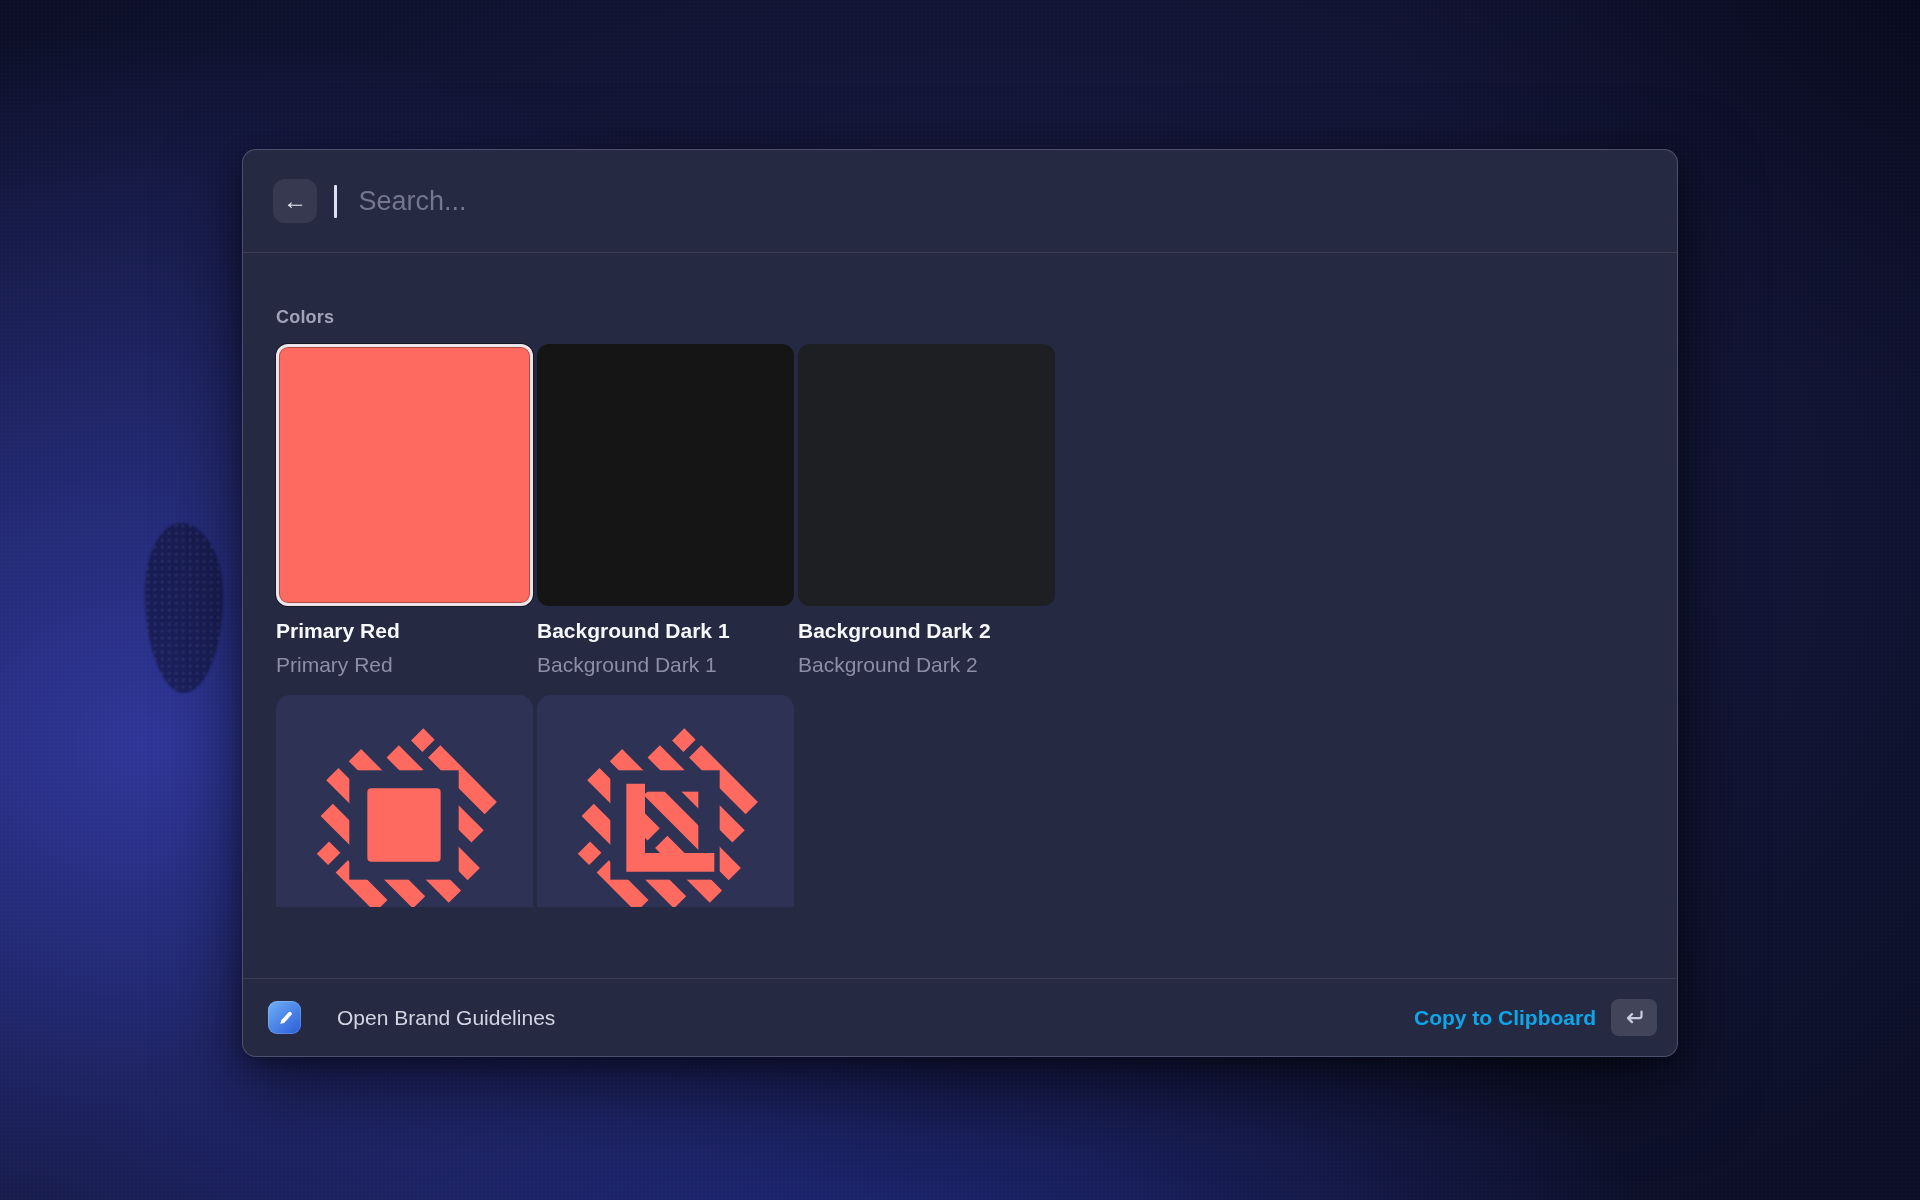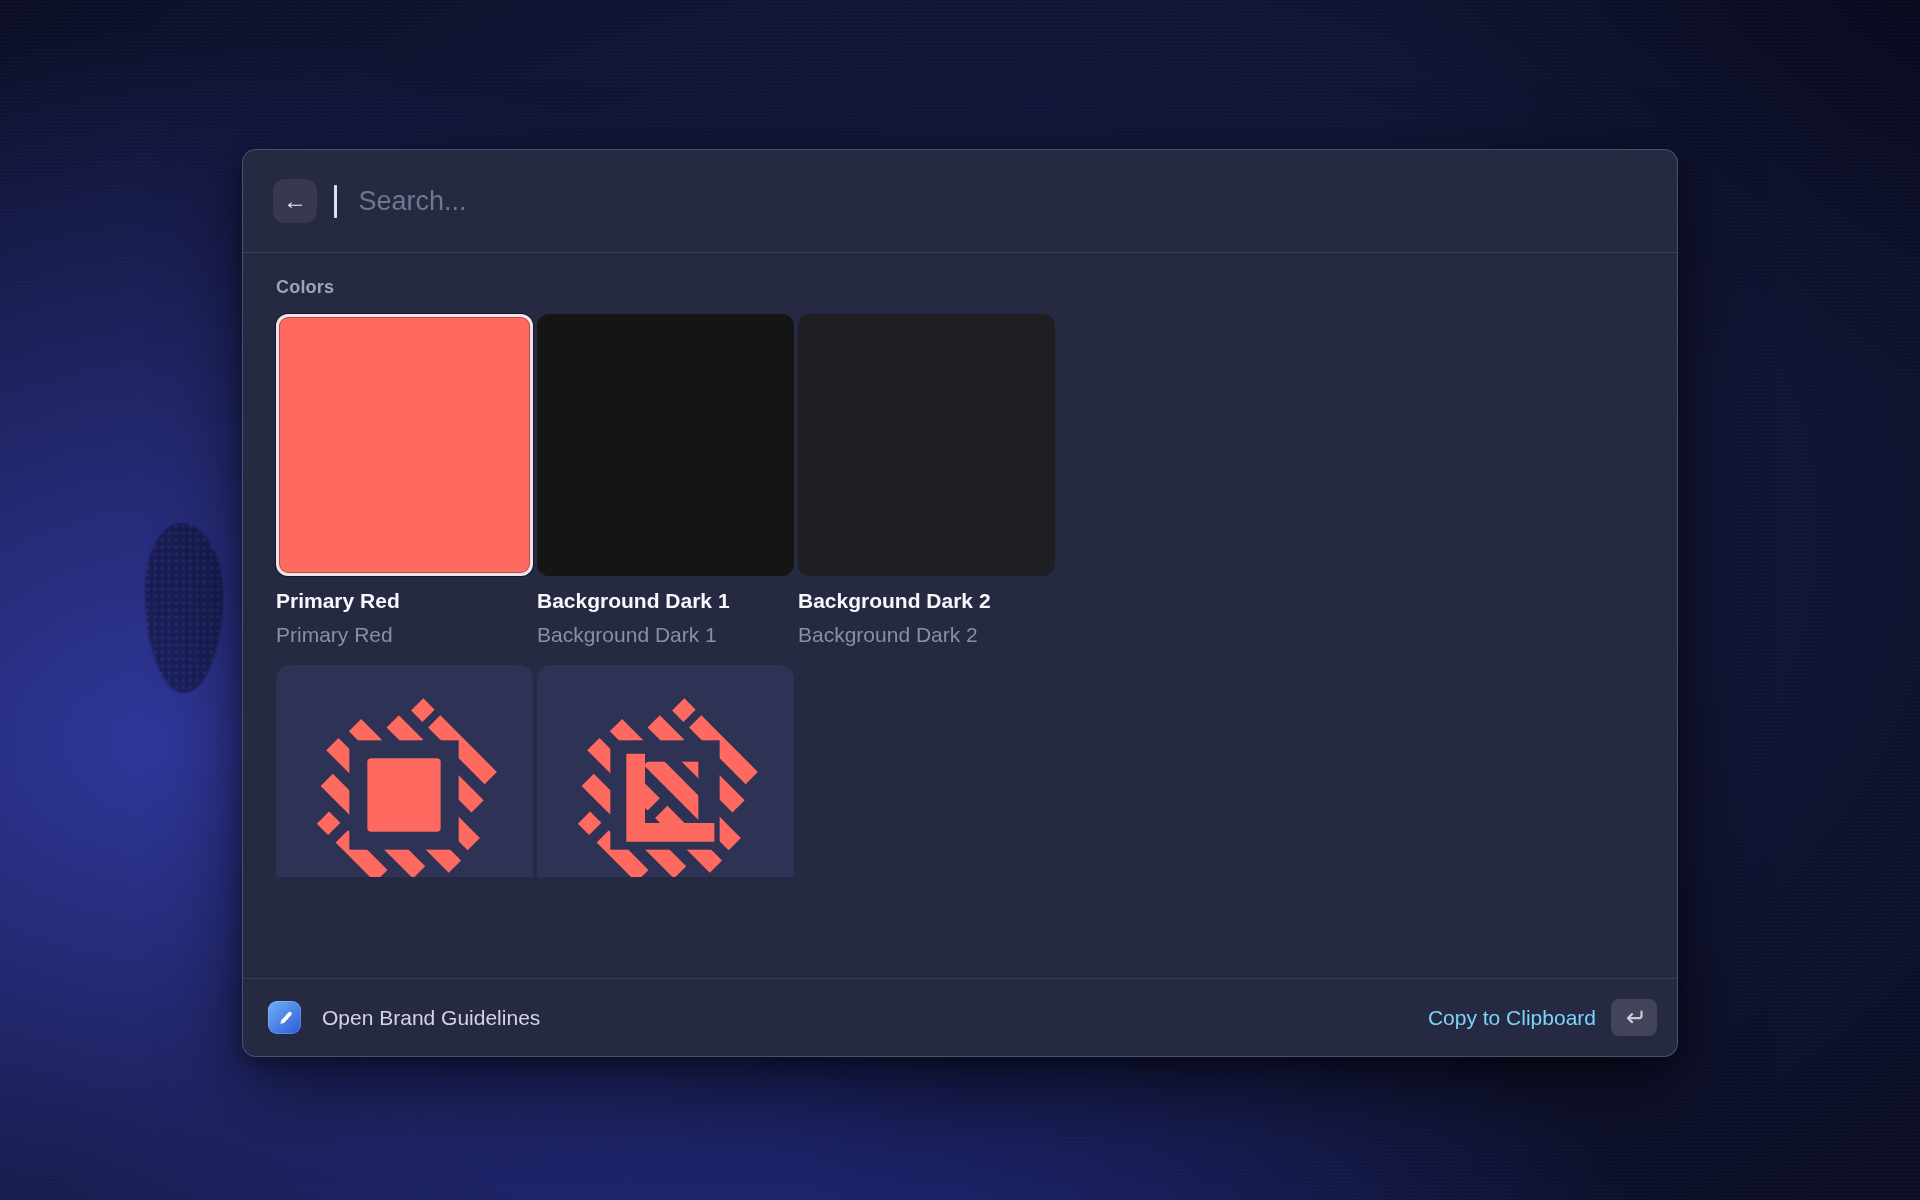--- a/index.html
+++ b/index.html
@@ -60,21 +60,21 @@
   }
   .caret { width: 2.5px; height: 33px; border-radius: 1px; background: #dde0f0; margin-left: 17px; flex: 0 0 auto; }
   .search-input {
     flex: 1; margin-left: 22px; border: none; outline: none; background: transparent;
     font-family: inherit; font-size: 27px; color: #e8e9f2; caret-color: #dde0f0;
   }
   .search-input::placeholder { color: #73768f; }
 
   
   .content { flex: 1 1 auto; padding: 0 33px; overflow: hidden; }
-  .section-label { margin-top: 24px; font-size: 18px; font-weight: 700; color: #a0a3b8; letter-spacing: 0.2px; }
+  .section-label { margin-top: 54px; font-size: 18px; font-weight: 700; color: #a0a3b8; letter-spacing: 0.2px; }
   .section-label.logos { margin-top: 66px; }
 
   .tile-row { display: flex; gap: 4px; margin-top: 16px; }
   .swatch-card { width: 257px; cursor: pointer; }
   .swatch-face {
     width: 257px; height: 262px; border-radius: 12px;
     border: 3px solid transparent;
   }
   .swatch-card.selected .swatch-face {
     border-color: #ece6ea;
@@ -102,24 +102,24 @@
     display: flex; align-items: center;
     padding: 0 20px 0 25px;
   }
   .app-icon {
     width: 33px; height: 33px; border-radius: 9px;
     background: linear-gradient(140deg, var(--icon-blue-top, #6fb1f8), var(--icon-blue-bottom, #2b5bd7));
     display: flex; align-items: center; justify-content: center;
     box-shadow: inset 0 0 0 1px rgba(255,255,255,0.18);
     flex: 0 0 auto;
   }
-  .footer-left-label { margin-left: 21px; font-size: 21px; color: #d3d5e3; cursor: pointer; }
+  .footer-left-label { margin-left: 36px; font-size: 21px; color: #d3d5e3; cursor: pointer; }
   .footer-spacer { flex: 1; }
   .copy-action { display: flex; align-items: center; cursor: pointer; }
-  .copy-label { font-size: 21px; font-weight: 400; color: #7dd3fc; }
+  .copy-label { font-size: 21px; font-weight: 700; color: #0ea5e9; }
   .key-badge {
     margin-left: 15px; width: 46px; height: 37px; border-radius: 8px;
     background: rgba(255,255,255,0.13);
     display: flex; align-items: center; justify-content: center;
   }
 </style>
 </head>
 <body>
 
 <div class="desktop"></div>

